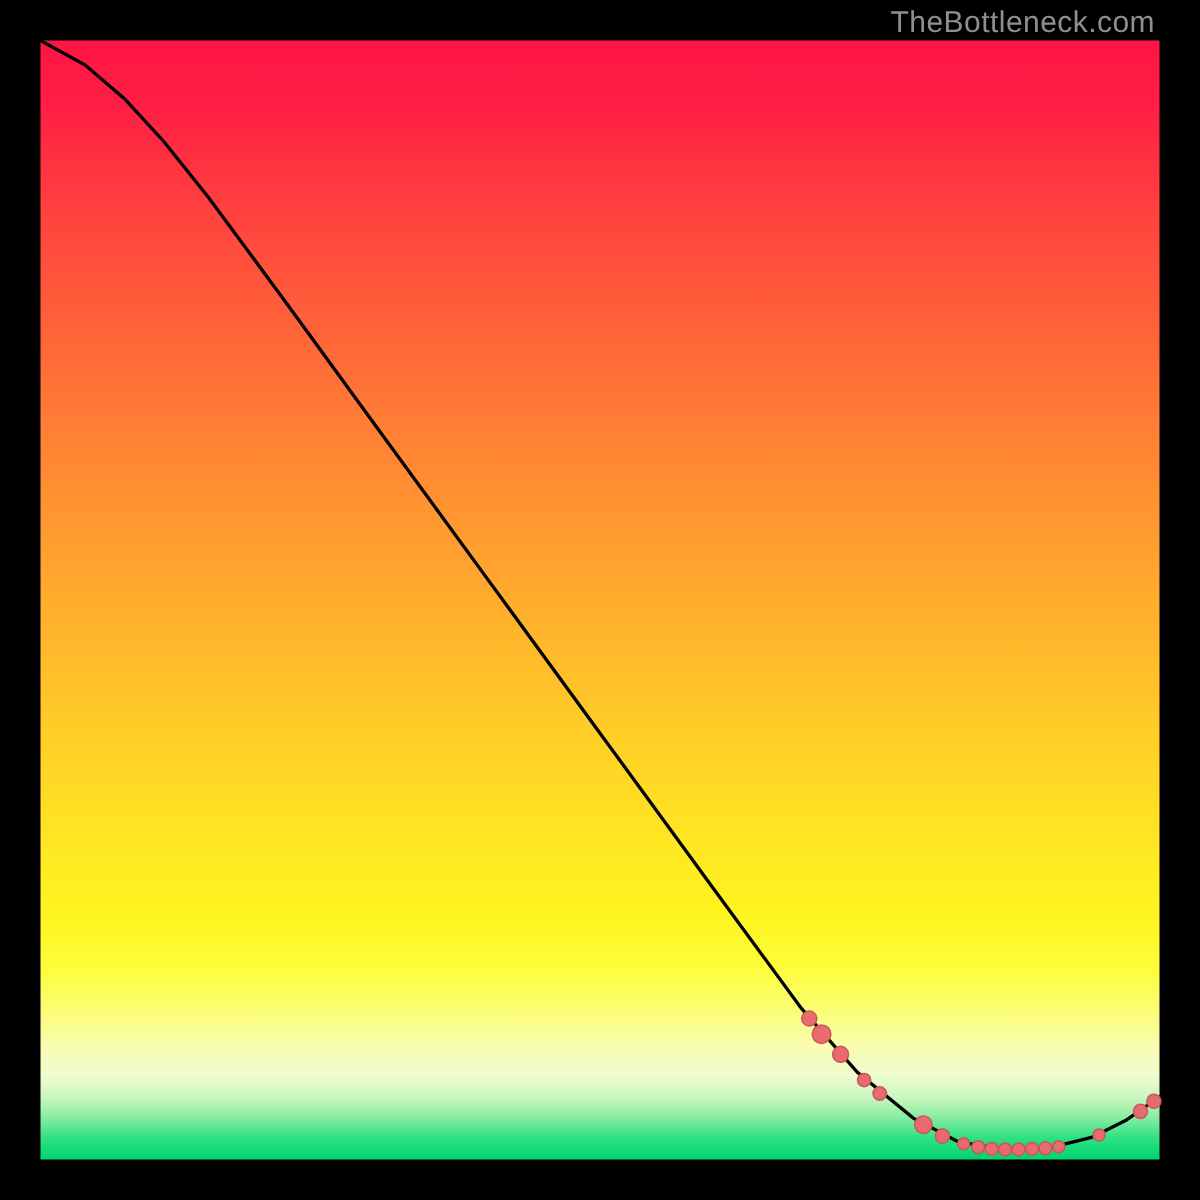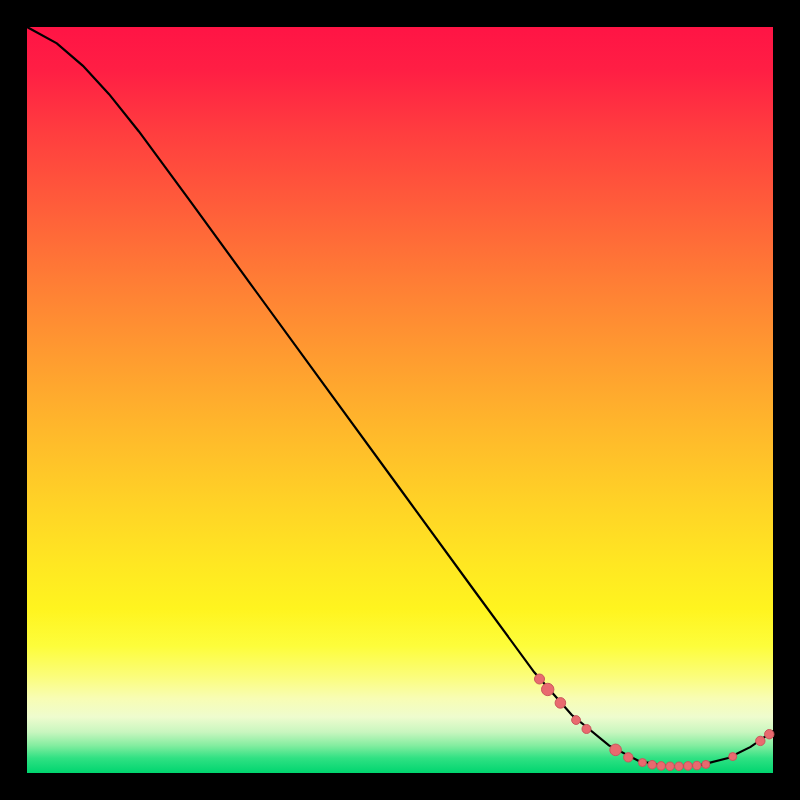--- a/index.html
+++ b/index.html
@@ -62,20 +62,21 @@
     height: 746px;
     overflow: visible;
   }
 </style>
 </head>
 <body>
 <div class="stage">
 
   <div class="plot"></div>
 
+  <div class="attribution">TheBottleneck.com</div>
 
   <svg class="overlay" viewBox="0 0 746 746">
     <path id="curve-path" fill="none" stroke="#000000" stroke-width="2.2" stroke-linecap="round" d="M0.00 0.00 L29.84 16.41 L55.95 38.79 L82.06 67.14 L111.90 104.44 L164.12 175.31 L223.80 257.37 L298.40 359.57 L373.00 461.77 L447.60 563.98 L507.28 645.29 L544.58 687.81 L581.88 718.40 L611.72 734.06 L641.56 739.29 L671.40 738.54 L701.24 731.08 L723.62 719.89 L746.00 704.22 "></path>
     <g id="dots">
         <circle cx="512.50" cy="652.00" r="5.00" fill="#e96a6f" stroke="#c9575c" stroke-width="1"></circle>
         <circle cx="520.71" cy="662.45" r="6.20" fill="#e96a6f" stroke="#c9575c" stroke-width="1"></circle>
         <circle cx="533.39" cy="675.88" r="5.30" fill="#e96a6f" stroke="#c9575c" stroke-width="1"></circle>
         <circle cx="549.06" cy="693.03" r="4.40" fill="#e96a6f" stroke="#c9575c" stroke-width="1"></circle>
         <circle cx="559.50" cy="701.99" r="4.50" fill="#e96a6f" stroke="#c9575c" stroke-width="1"></circle>
         <circle cx="588.59" cy="722.87" r="5.80" fill="#e96a6f" stroke="#c9575c" stroke-width="1"></circle>

